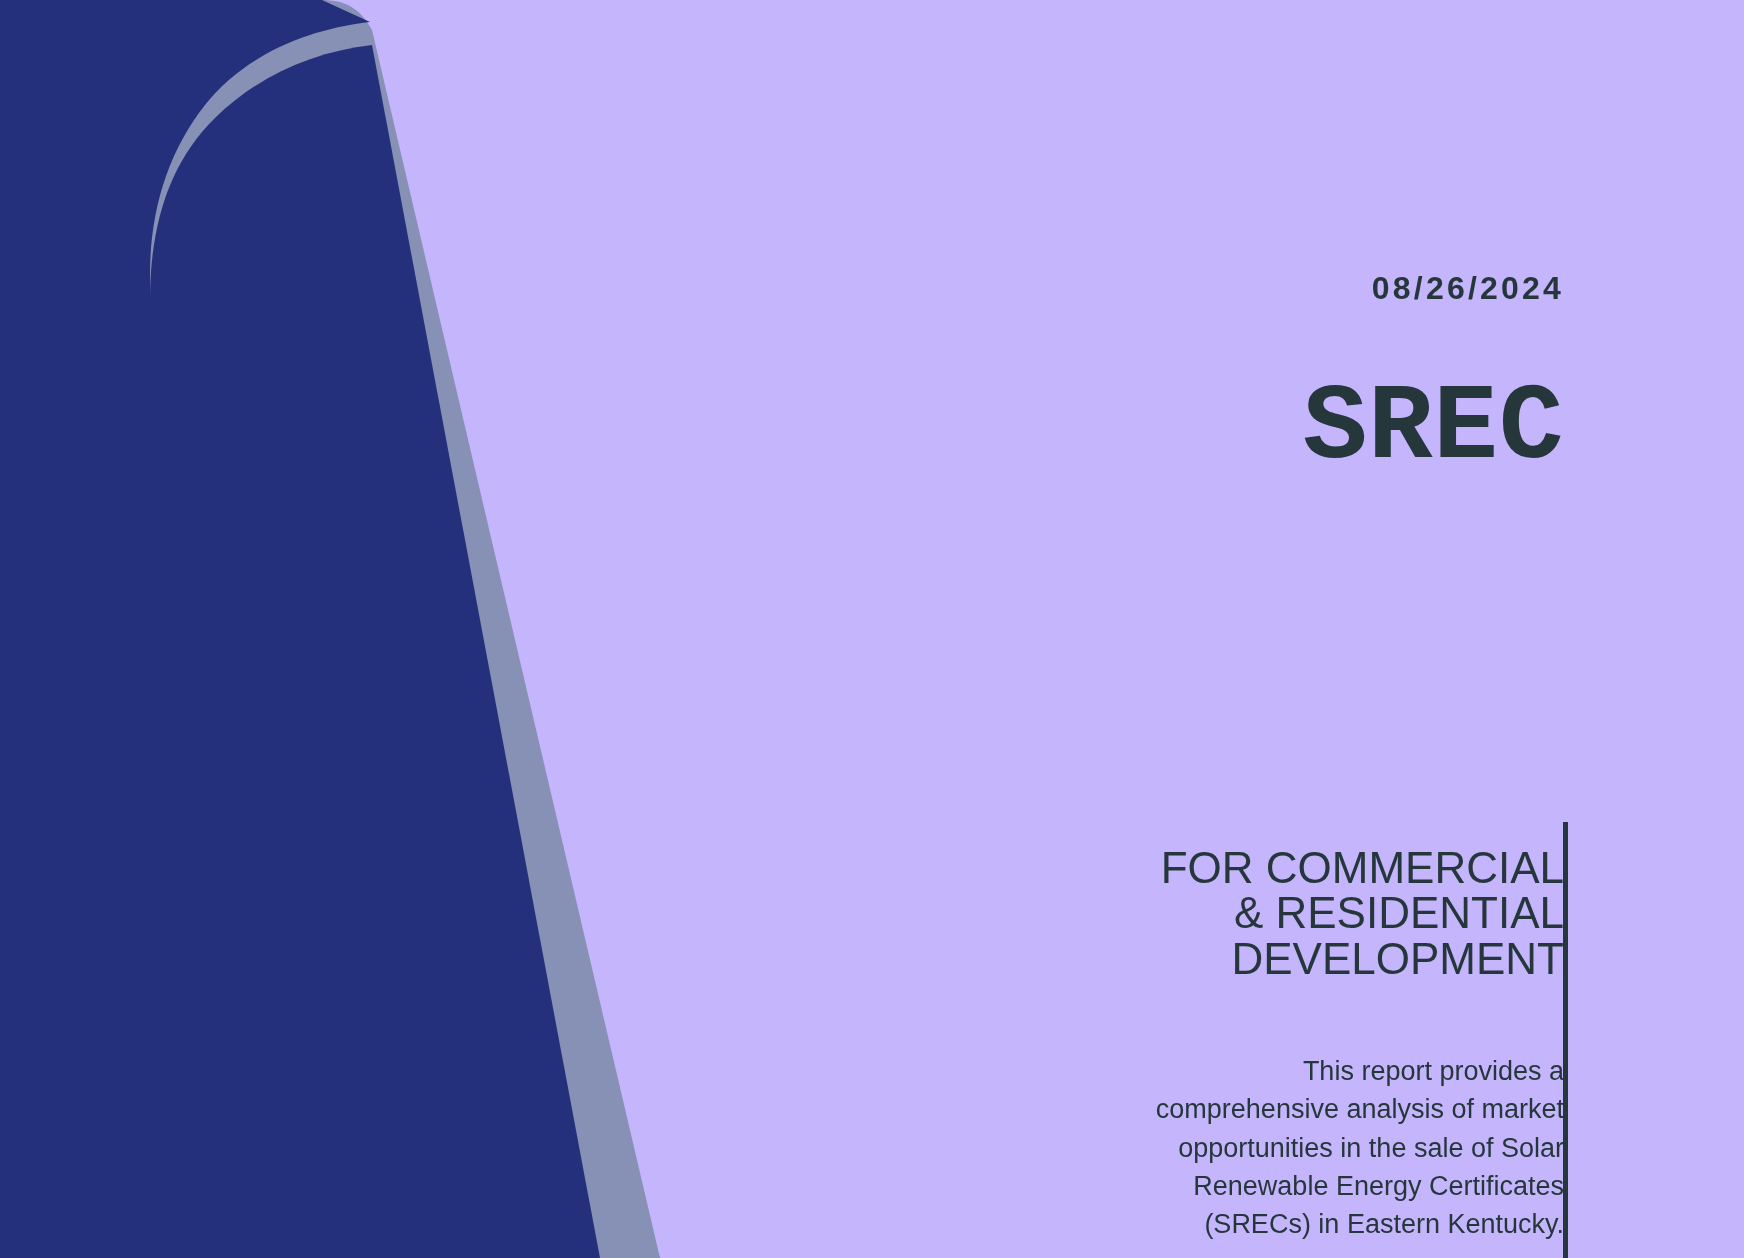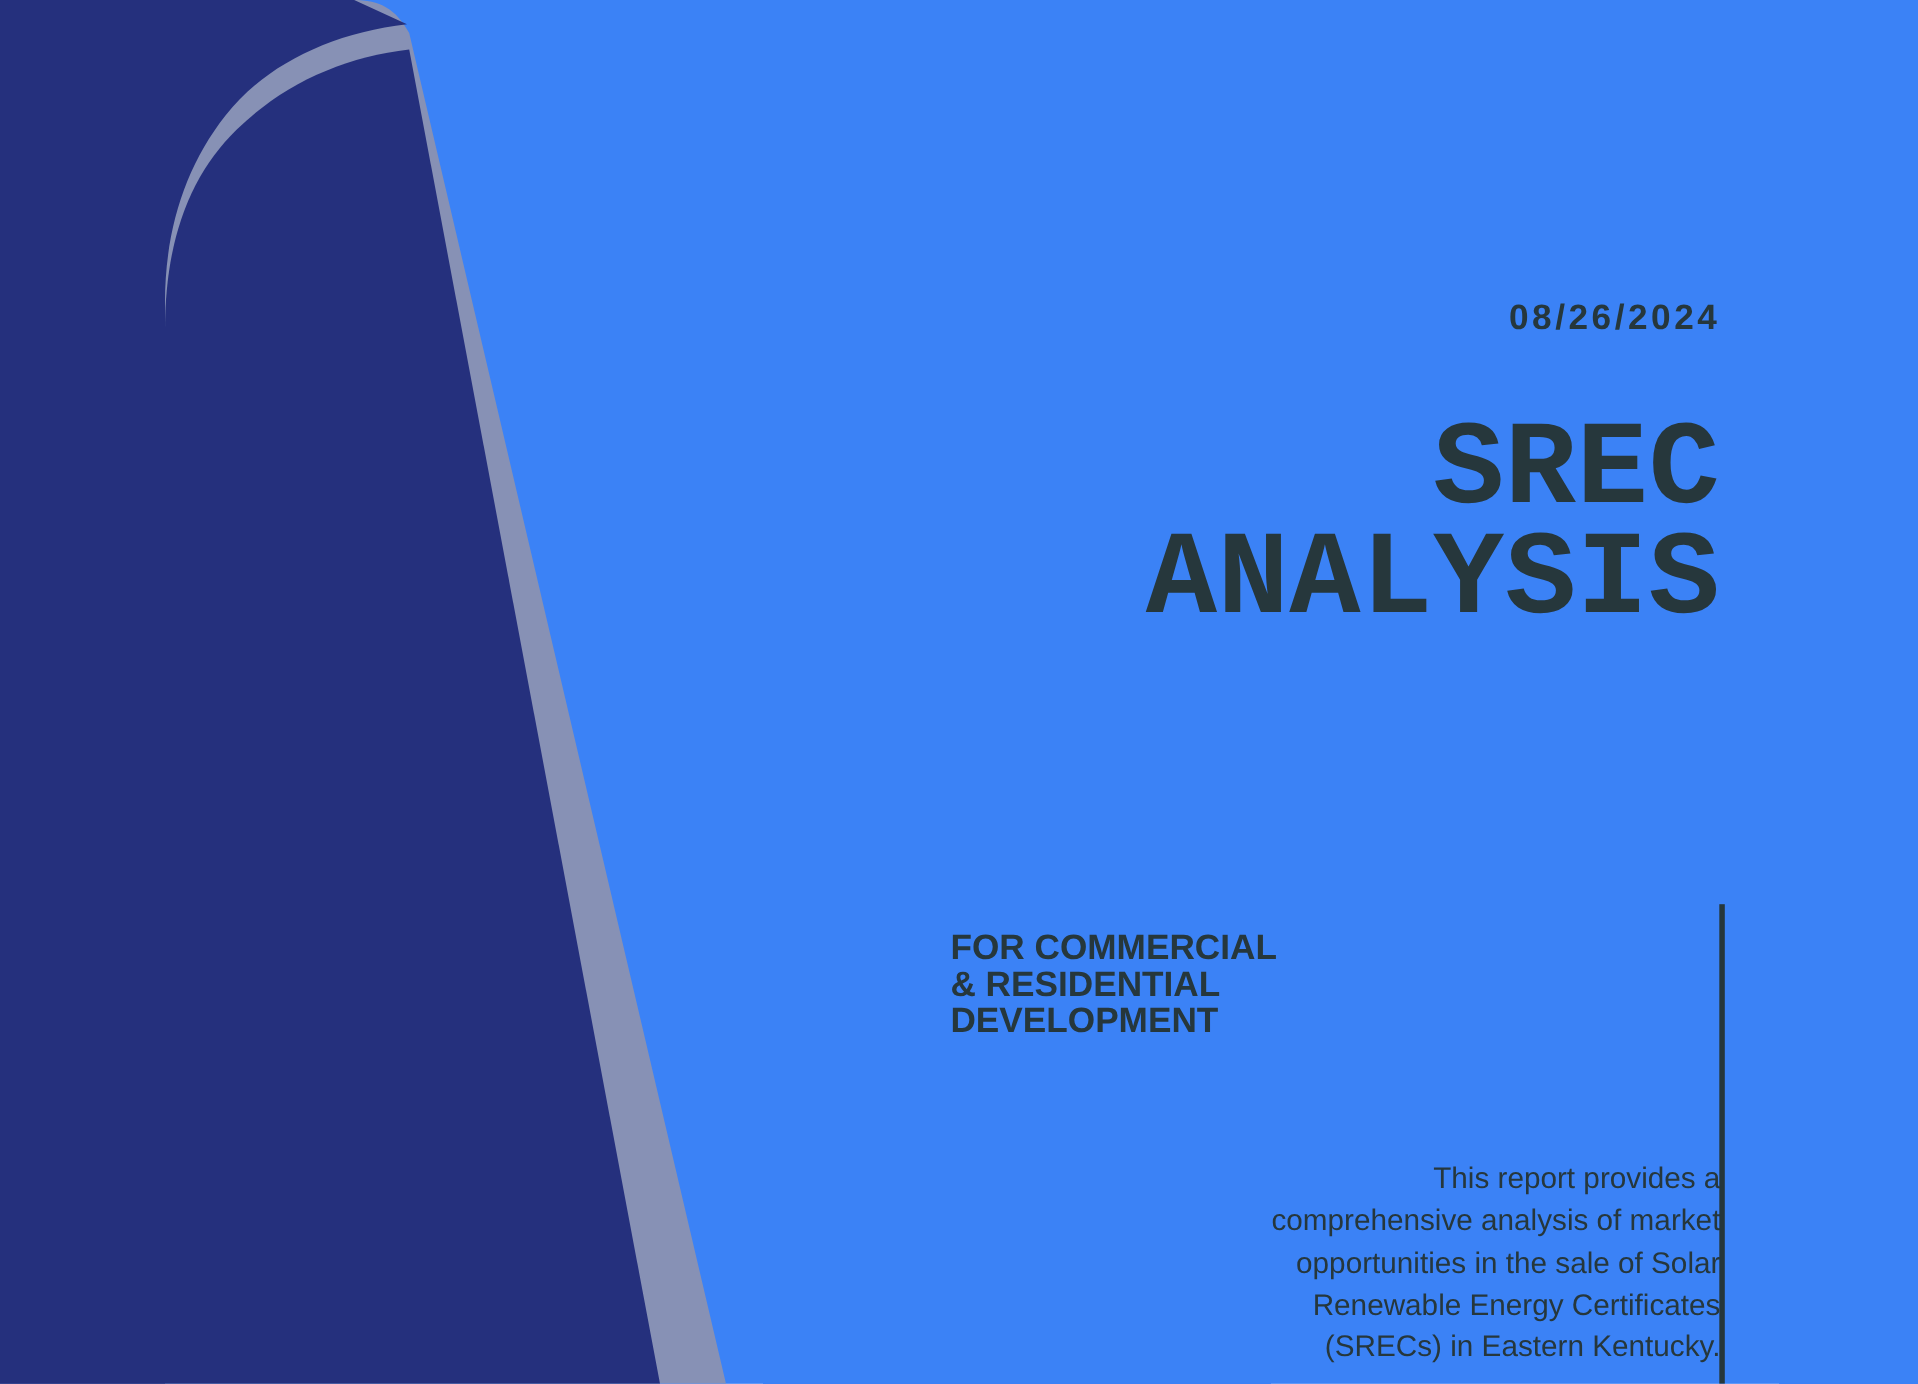--- a/index.html
+++ b/index.html
@@ -13,21 +13,21 @@
     overflow: hidden;
     font-family: "Liberation Sans", sans-serif;
     position: relative;
   }
 
   #cover {
     position: absolute;
     inset: 0;
     width: 1744px;
     height: 1258px;
-    background: #3b82f6;
+    background: #c4b5fd;
     overflow: hidden;
   }
 
   
   .decor-layer {
     position: absolute;
     left: 0;
     top: 0;
     width: 1744px;
     height: 1258px;
@@ -72,22 +72,23 @@
   .main-title .tl {
     display: block;
     white-space: nowrap;
   }
 
   .subtitle {
     position: absolute;
     right: 180px;
     top: 845px;
     width: 700px;
-    font-size: 32px;
-    font-weight: 700;
+    text-align: right;
+    font-size: 44px;
+    font-weight: 400;
     line-height: 1.03;
     color: #26373c;
     text-transform: uppercase;
   }
   .subtitle .sl {
     display: block;
     white-space: nowrap;
   }
 
   .blurb {
@@ -146,21 +147,20 @@
              C 258,76 312,52 372,45
              L 600,1258 Z"></path>
   </svg>
 
   <div class="content">
 
     <div class="date-line">08/26/2024</div>
 
     <div class="main-title">
       <span class="tl">SREC</span>
-      <span class="tl">ANALYSIS</span>
     </div>
 
     <div class="subtitle">
       <span class="sl">FOR COMMERCIAL</span>
       <span class="sl">&amp; RESIDENTIAL</span>
       <span class="sl">DEVELOPMENT</span>
     </div>
 
     <div class="blurb">This report provides a comprehensive analysis of market opportunities in the sale of Solar Renewable Energy Certificates (SRECs) in Eastern Kentucky.</div>
 

